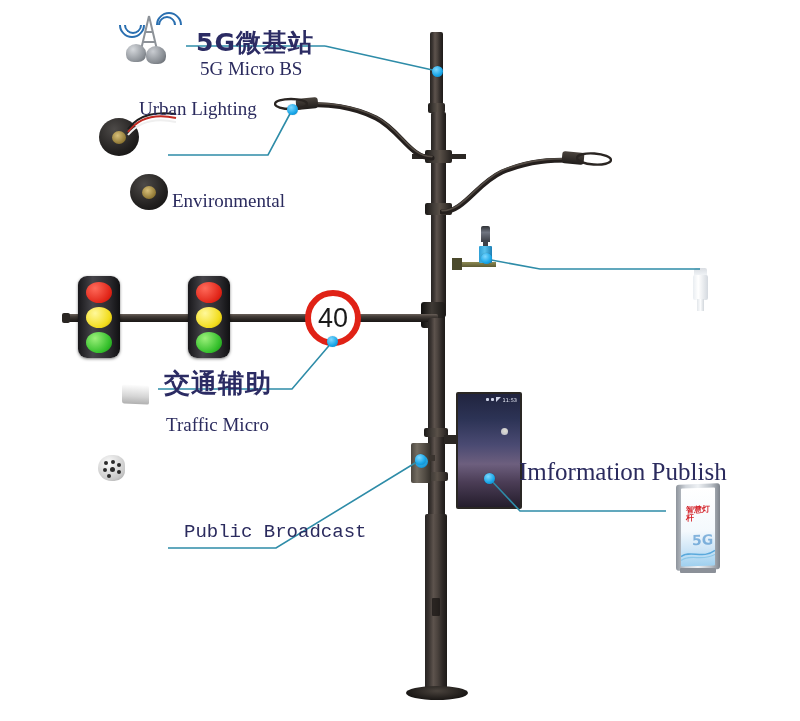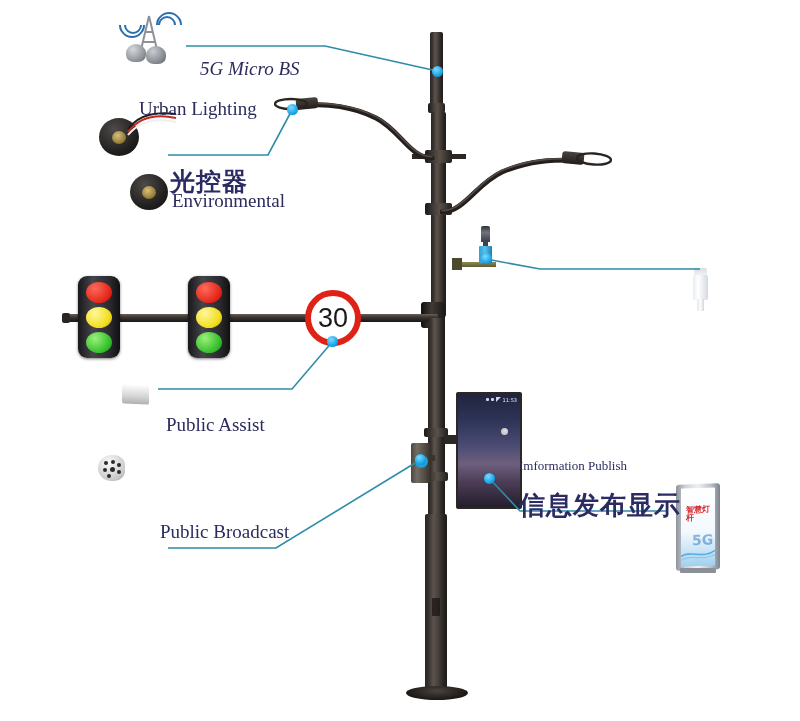--- a/index.html
+++ b/index.html
@@ -256,21 +256,21 @@
     <div class="lamp lamp-g" style="left:8px; top:56px; width:26px; height:21px;"></div>
   </div>
 
   <div class="abs tl-body" style="left:188px; top:276px; width:42px; height:82px;">
     <div class="lamp lamp-r" style="left:8px; top:6px; width:26px; height:21px;"></div>
     <div class="lamp lamp-y" style="left:8px; top:31px; width:26px; height:21px;"></div>
     <div class="lamp lamp-g" style="left:8px; top:56px; width:26px; height:21px;"></div>
   </div>
 
   <div class="abs speed-sign" style="left:305px; top:290px; width:56px; height:56px; font-size:27px;">
-    <span>30</span>
+    <span>40</span>
   </div>
 
   <div class="abs screen-frame" style="left:456px; top:392px; width:66px; height:117px;">
     <div class="screen-face">
       <div class="screen-statusbar">
         <span class="sb-dot"></span>
         <span class="sb-dot"></span>
         <span class="sb-tri"></span>
         <span class="sb-time">11:53</span>
       </div>
@@ -361,28 +361,28 @@
     </g>
   </svg>
 
   <div class="abs node-dot" style="left:432px; top:66px; width:11px; height:11px;"></div>
   <div class="abs node-dot" style="left:287px; top:104px; width:11px; height:11px;"></div>
   <div class="abs node-dot" style="left:481px; top:253px; width:11px; height:11px;"></div>
   <div class="abs node-dot" style="left:327px; top:336px; width:11px; height:11px;"></div>
   <div class="abs node-dot" style="left:415px; top:454px; width:11px; height:11px;"></div>
   <div class="abs node-dot" style="left:484px; top:473px; width:11px; height:11px;"></div>
 
-  <div class="abs en-label" style="left:200px; top:58px; font-size:19px;font-style:italic;">5G Micro BS</div>
+  <div class="abs cn-label" style="left:196px; top:26px; font-size:25px;">5G微基站</div>
+  <div class="abs en-label" style="left:200px; top:58px; font-size:19px;">5G Micro BS</div>
 
   <div class="abs en-label" style="left:139px; top:98px; font-size:19px;">Urban Lighting</div>
 
-  <div class="abs cn-label" style="left:170px; top:165px; font-size:25px;">光控器</div>
   <div class="abs en-label" style="left:172px; top:190px; font-size:19px;">Environmental</div>
 
 
-  <div class="abs en-label" style="left:166px; top:414px; font-size:19px;">Public Assist</div>
-
-  <div class="abs en-label" style="left:160px; top:521px; font-size:19px;">Public Broadcast</div>
-
-  <div class="abs en-label" style="left:519px; top:458px; font-size:13px;">Imformation Publish</div>
-  <div class="abs cn-label" style="left:519px; top:488px; font-size:26px;">信息发布显示</div>
+  <div class="abs cn-label" style="left:164px; top:366px; font-size:26px;">交通辅助</div>
+  <div class="abs en-label" style="left:166px; top:414px; font-size:19px;">Traffic Micro</div>
+
+  <div class="abs en-label" style="left:184px; top:521px; font-size:19px;font-family:Liberation Mono, monospace;">Public Broadcast</div>
+
+  <div class="abs en-label" style="left:519px; top:458px; font-size:25px;">Imformation Publish</div>
 
 </div>
 
 </body></html>

